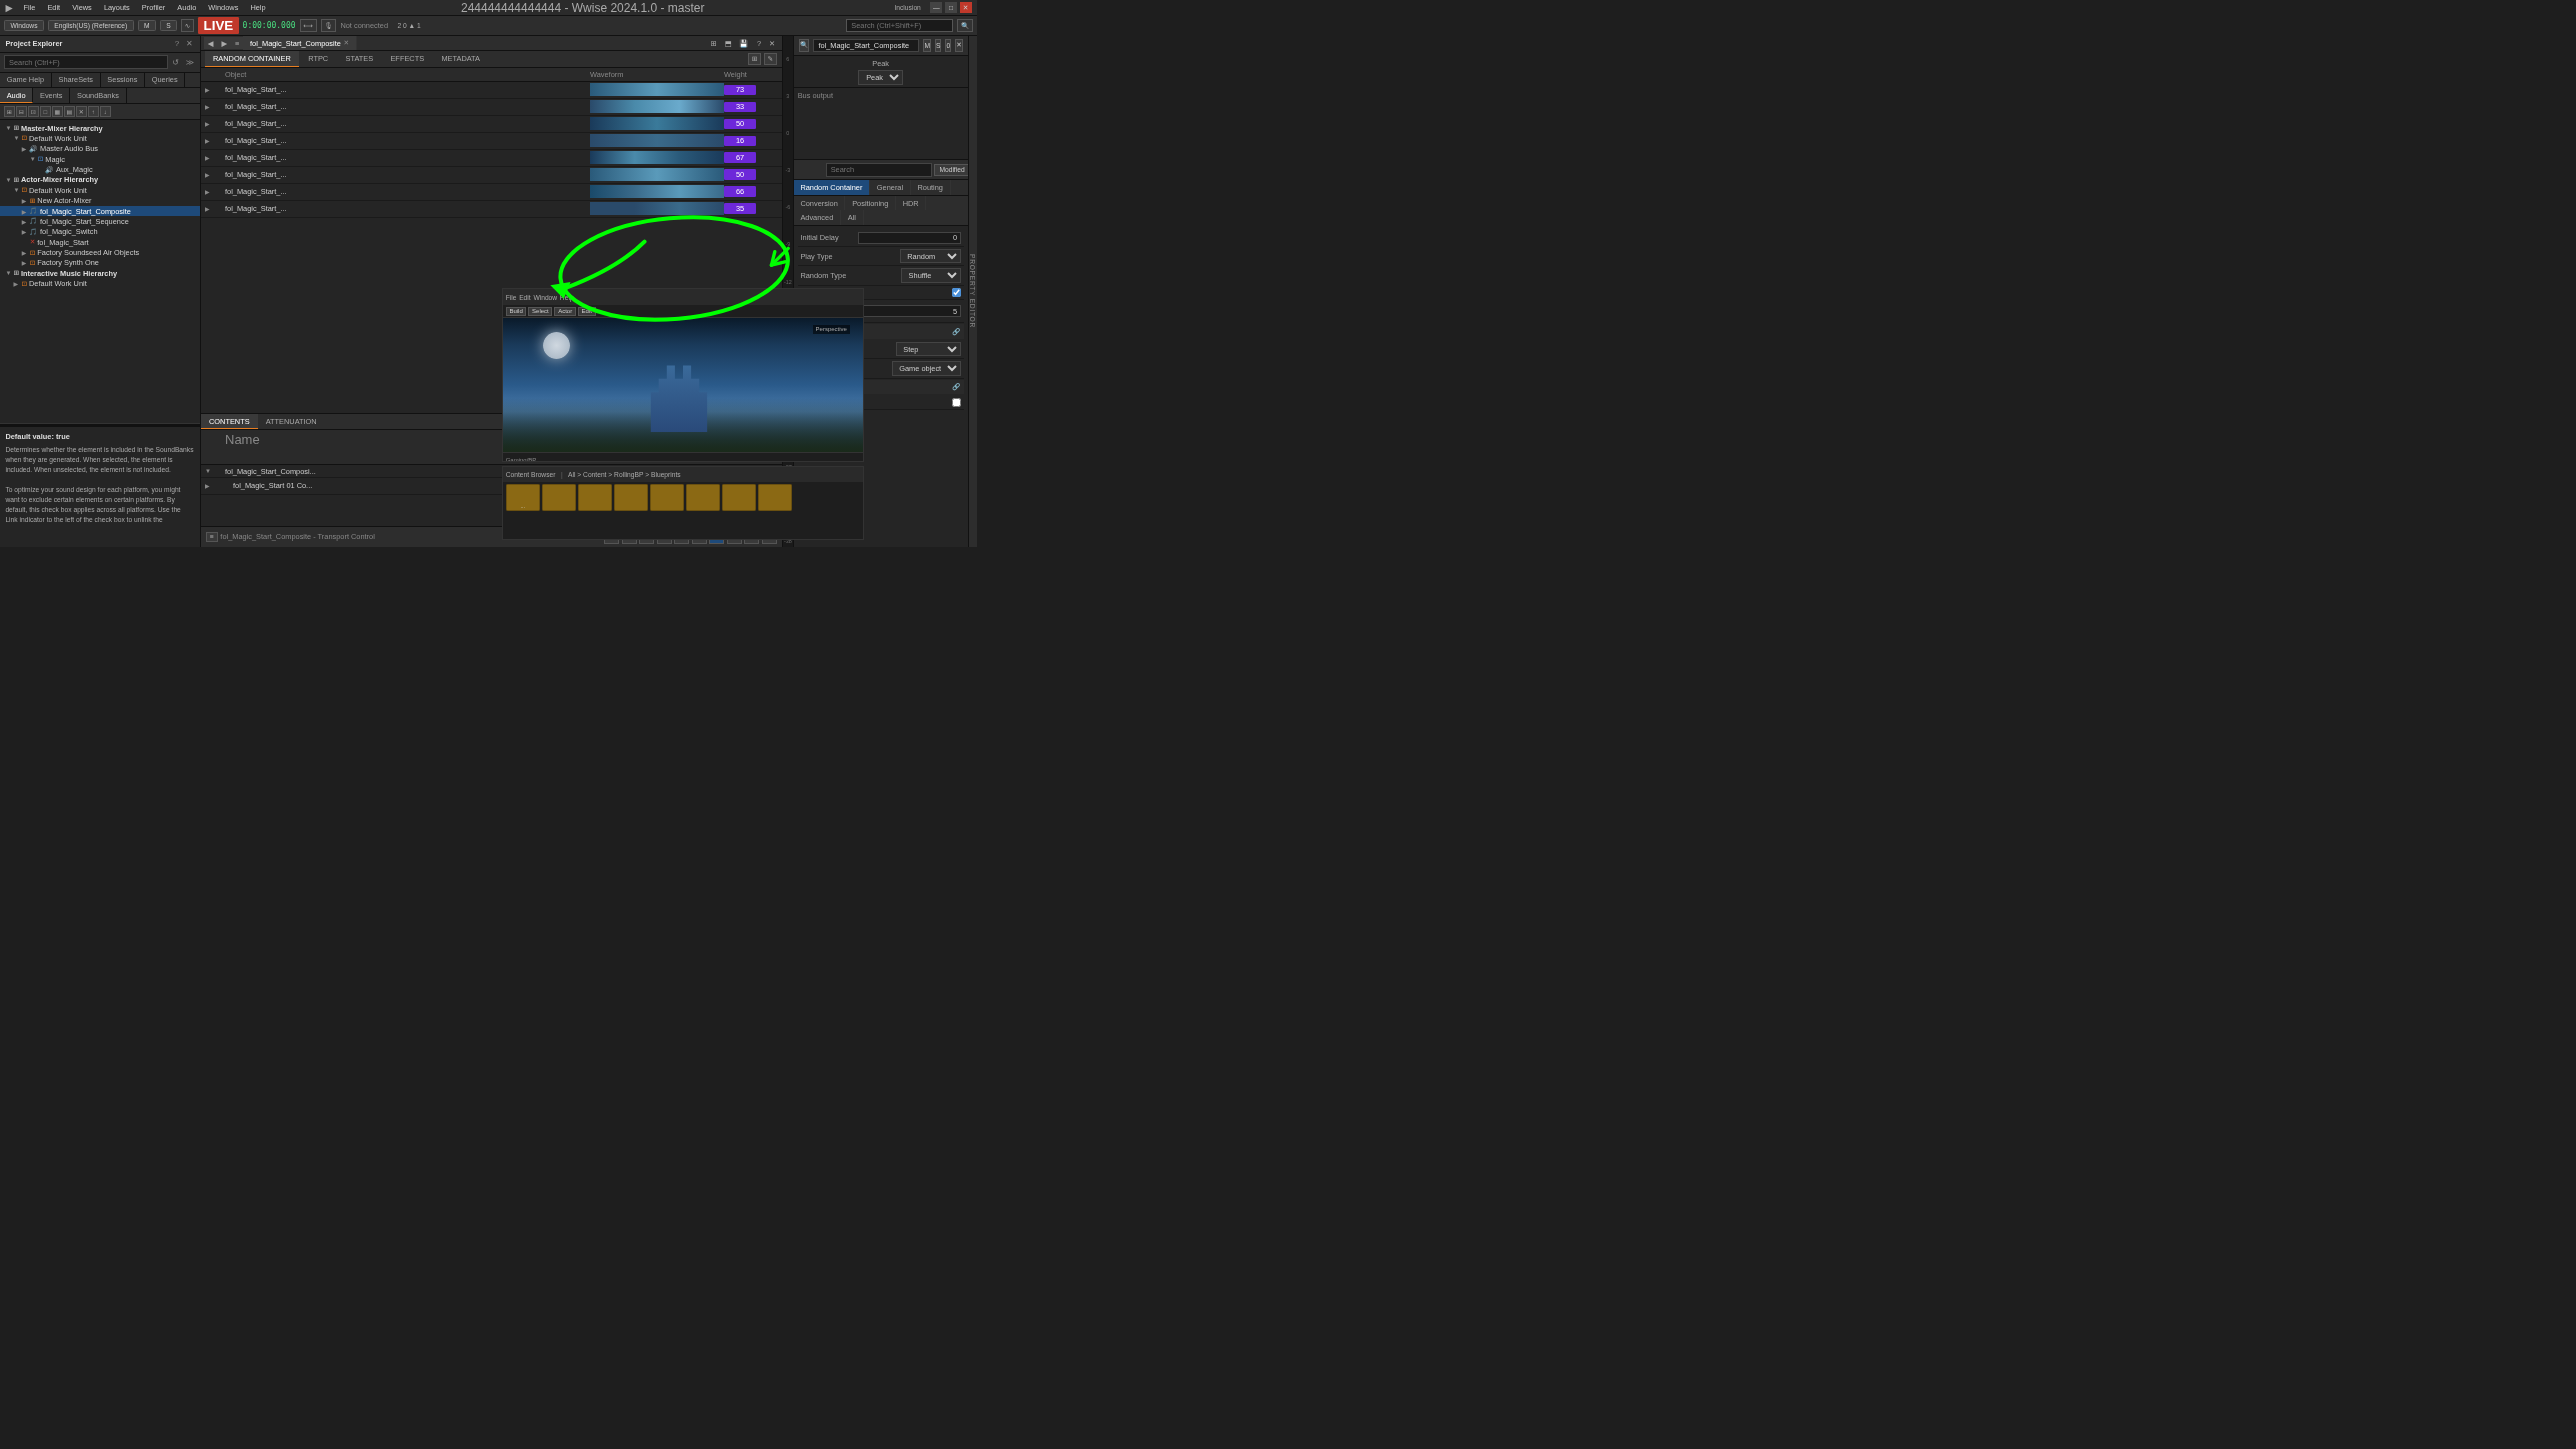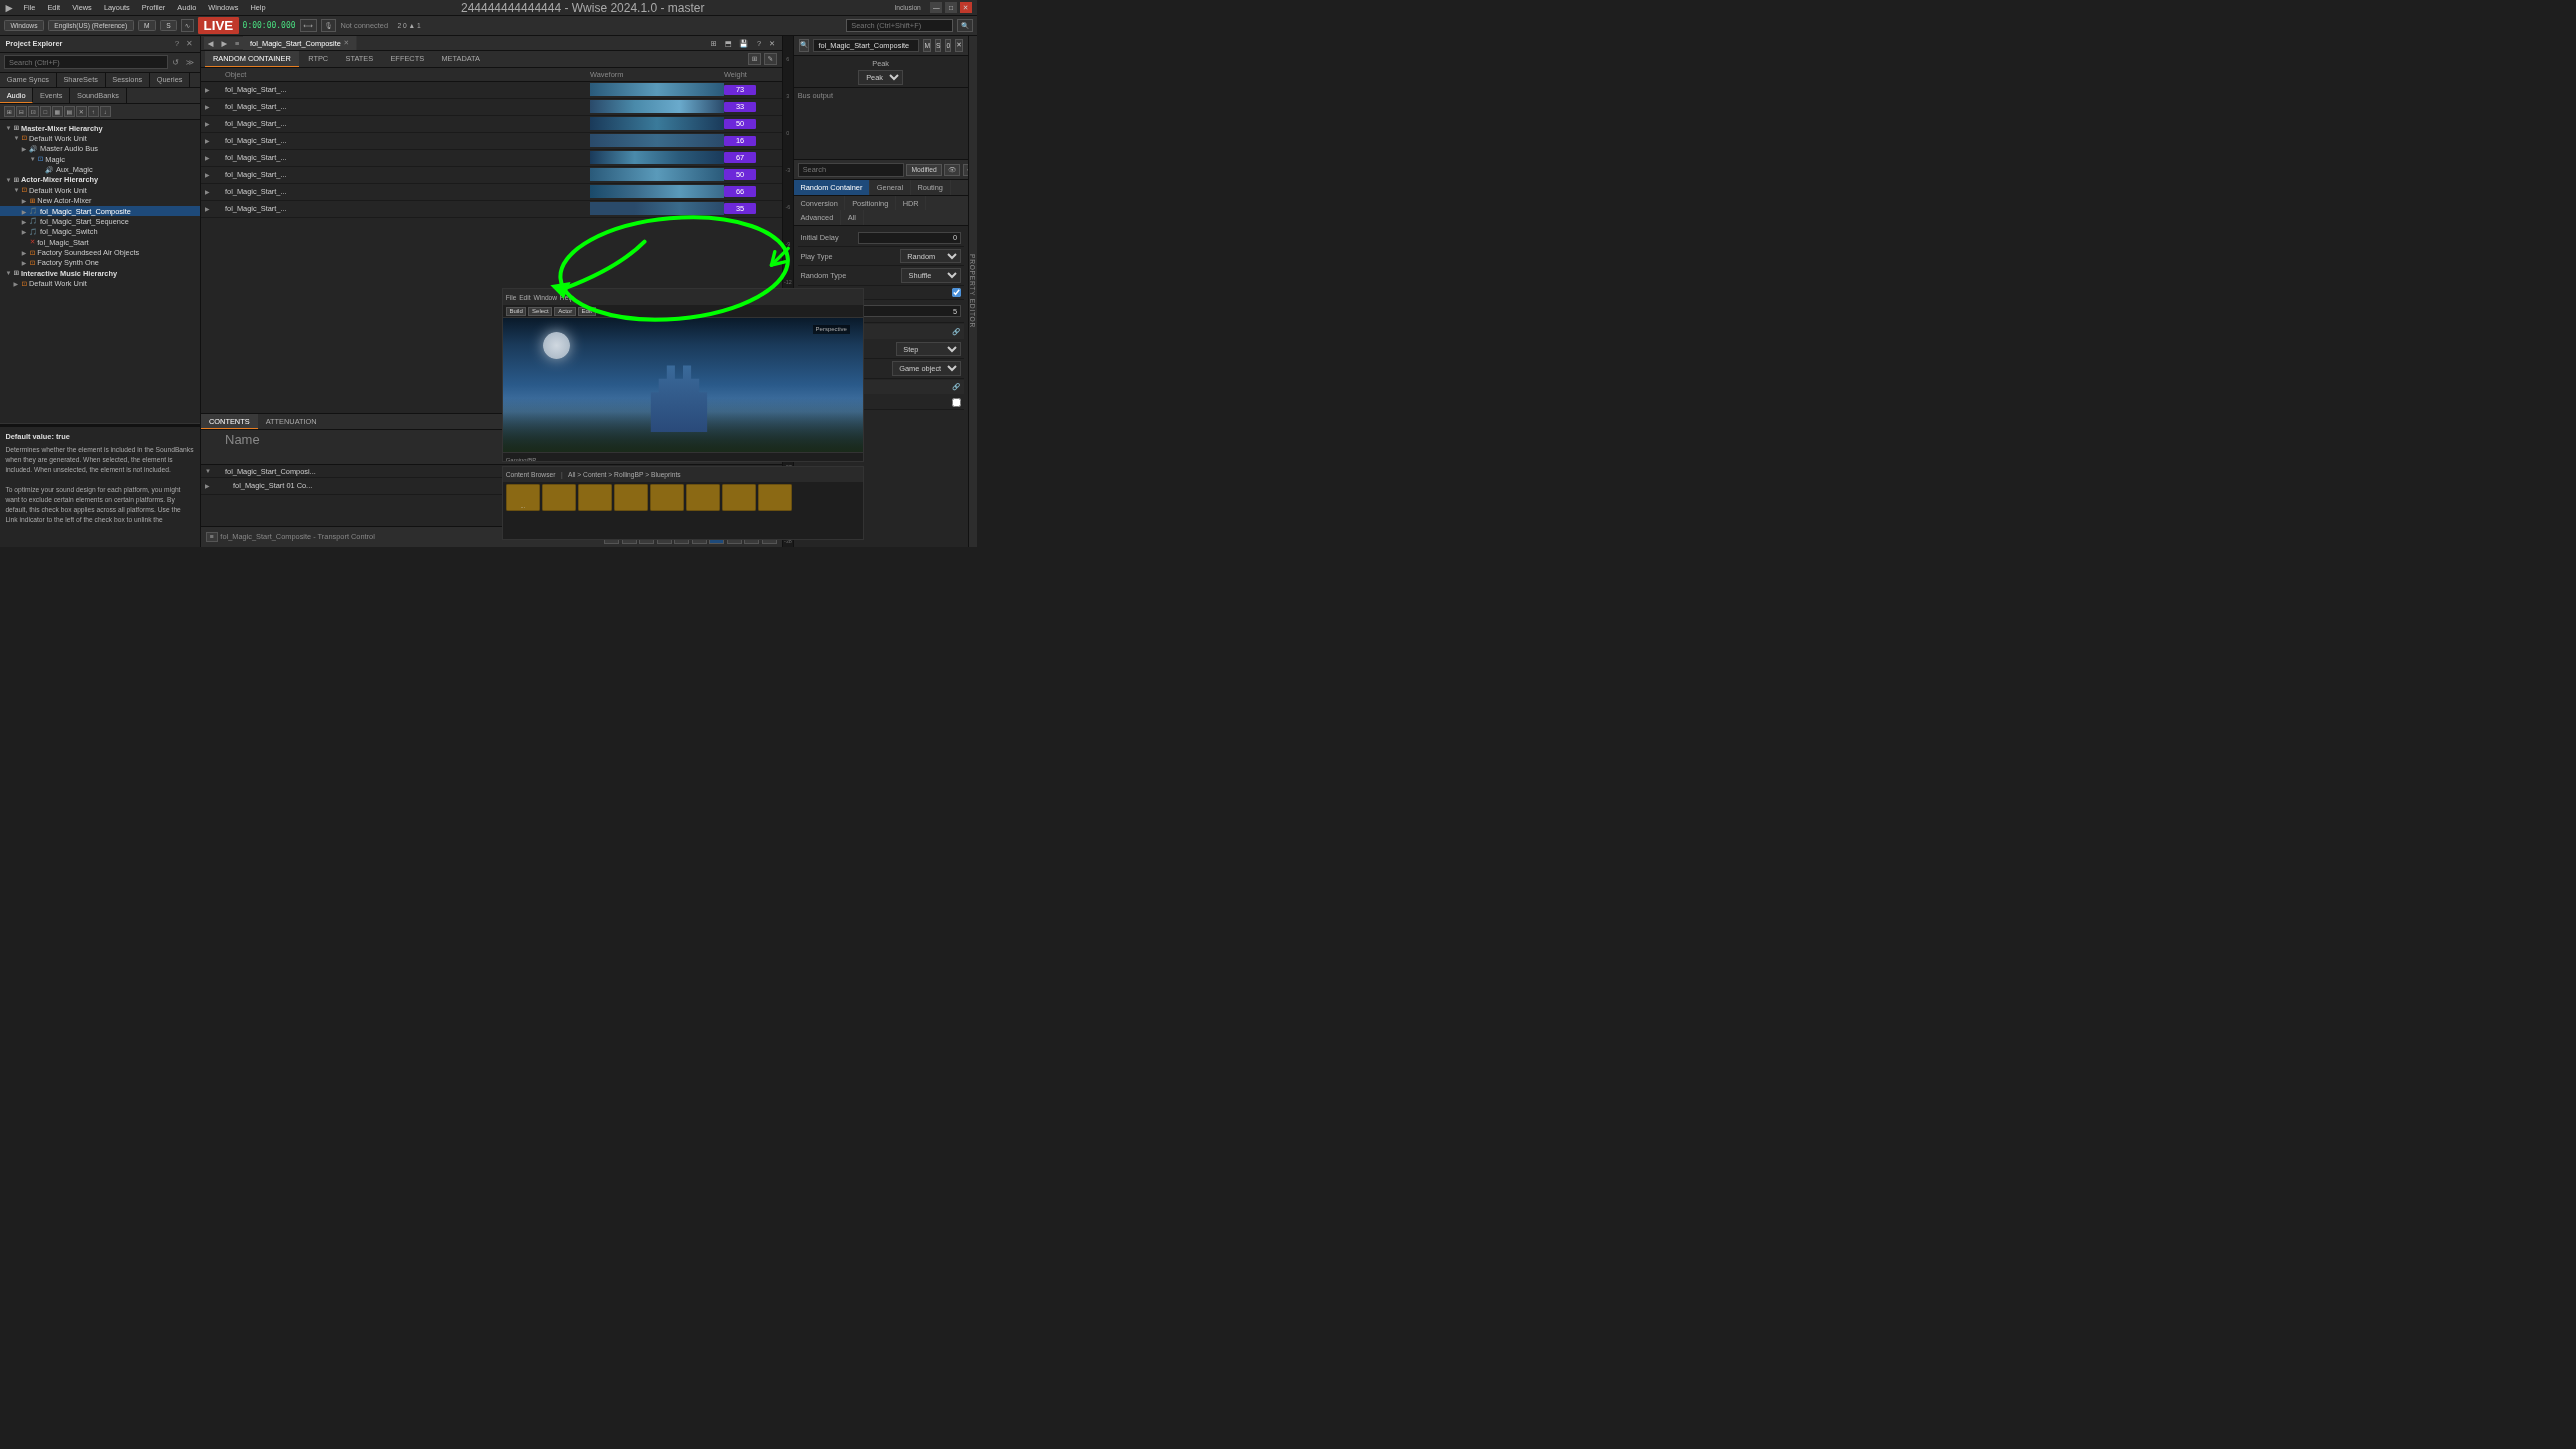--- a/index.html
+++ b/index.html
@@ -628,21 +628,21 @@
         <button class="panel-icon-btn">?</button>
         <button class="panel-icon-btn">✕</button>
       </div>
     </div>
     <div class="search-bar">
       <input type="text" style="flex: 1 1 0%; background: rgb(26, 26, 26); border: 0.7px solid rgb(68, 68, 68); color: rgb(204, 204, 204); padding: 1.3px 4px; font-size: 7.4px;" placeholder="Search (Ctrl+F)">
       <button class="panel-icon-btn">↺</button>
       <button class="panel-icon-btn">≫</button>
     </div>
     <div class="tab-row">
-      <div class="tab-item">Game Syncs</div>
+      <div class="tab-item">Game Help</div>
       <div class="tab-item">ShareSets</div>
       <div class="tab-item">Sessions</div>
       <div class="tab-item">Queries</div>
     </div>
     <div class="tab-row">
       <div class="tab-item active">Audio</div>
       <div class="tab-item">Events</div>
       <div class="tab-item">SoundBanks</div>
     </div>
     <div class="toolbar-icons">
@@ -963,21 +963,21 @@
 
         <div class="bus-output-section">
           <div class="bus-label">Bus output</div>
           <div style="display:flex;gap:1.3px;height:54px;align-items:flex-end;">
             <div style="flex:1;background:linear-gradient(180deg,#c0392b 0%,#e67e22 15%,#27ae60 40%,#1a5a2a 100%);opacity:0.3;"></div>
             <div style="flex:1;background:linear-gradient(180deg,#c0392b 0%,#e67e22 15%,#27ae60 40%,#1a5a2a 100%);opacity:0.3;"></div>
           </div>
         </div>
 
         <div class="rp-search">
-          <input type="text" style="flex: 1 1 0%; background: rgb(26, 26, 26); border: 0.7px solid rgb(68, 68, 68); color: rgb(204, 204, 204); padding: 1.3px 4px; font-size: 7.4px;" placeholder="Search">
+          <input type="text" style="flex: 1 1 0%; background: rgb(26, 26, 26); border: 0.7px solid rgb(68, 68, 68); color: rgb(204, 204, 204); padding: 1.3px 4px; font-size: 7.4px; margin-left: 28px;" placeholder="Search">
           <button class="modified-btn">Modified</button>
           <button style="background:#3a3a3a;border:0.7px solid #555;color:#aaa;padding:1.3px 2.7px;font-size:6.7px;cursor:pointer;">👁</button>
           <button style="background:#3a3a3a;border:0.7px solid #555;color:#aaa;padding:1.3px 2.7px;font-size:6.7px;cursor:pointer;">⋯</button>
         </div>
 
         <div class="rc-prop-tabs">
           <div class="rc-prop-tab active">Random Container</div>
           <div class="rc-prop-tab">General</div>
           <div class="rc-prop-tab">Routing</div>
         </div>

